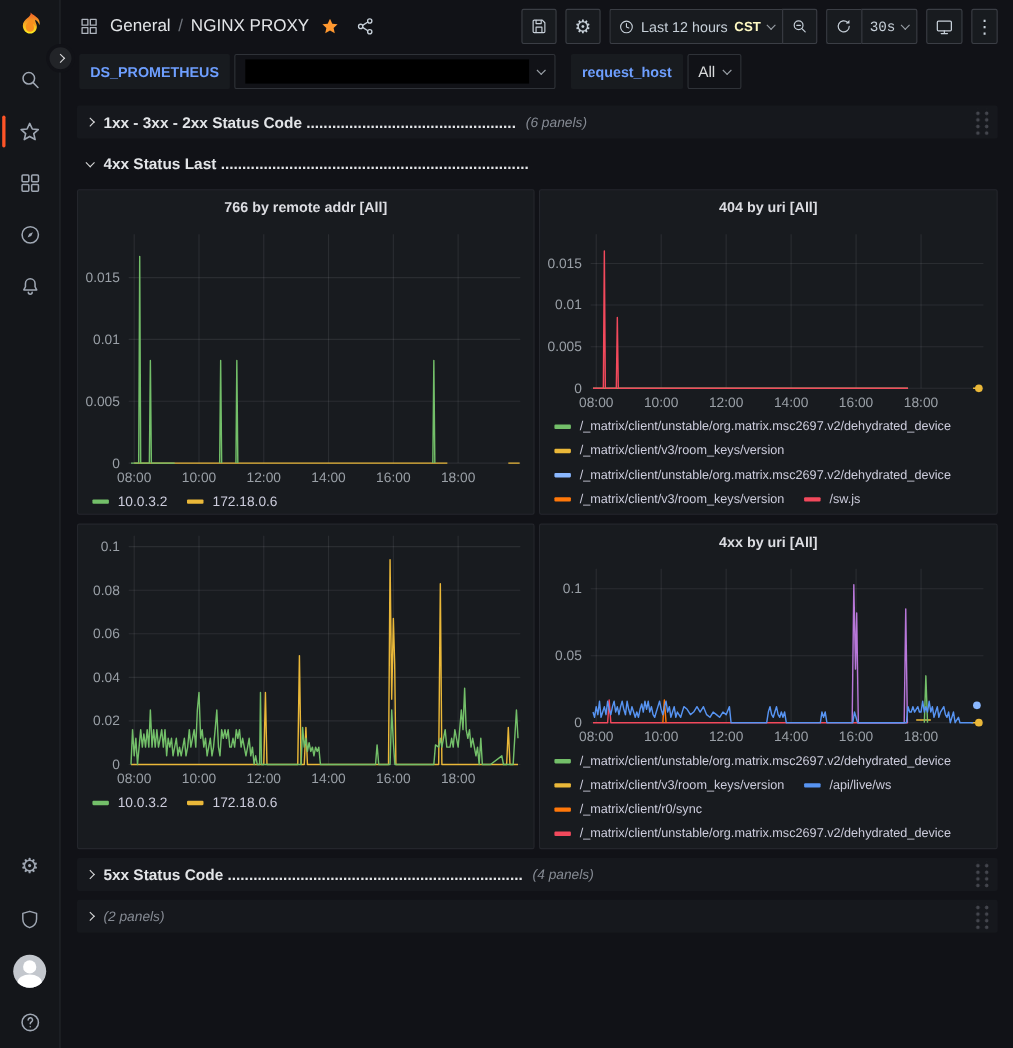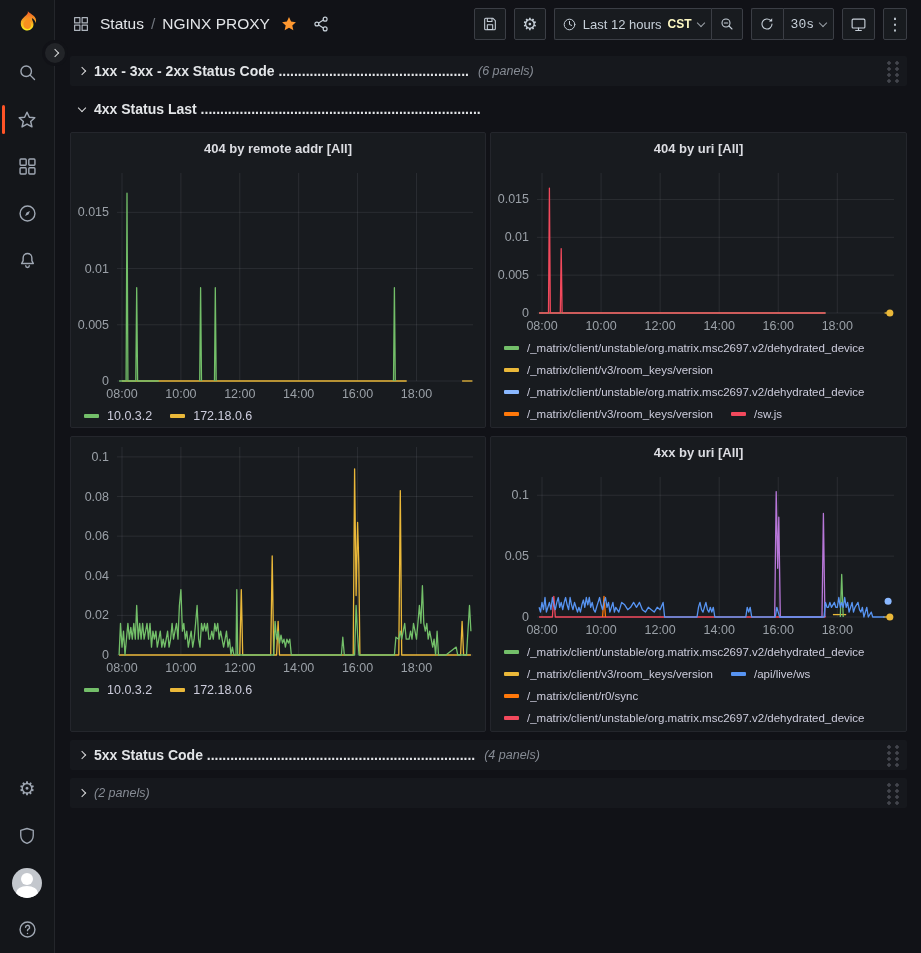--- a/index.html
+++ b/index.html
@@ -210,21 +210,21 @@
     <header class="topnav">
       <span class="crumb-icon">
         <svg class="ic" width="18" height="18" viewBox="0 0 24 24">
             <rect x="3.5" y="3.5" width="7" height="7"></rect>
             <rect x="13.5" y="3.5" width="7" height="7"></rect>
             <rect x="3.5" y="13.5" width="7" height="7"></rect>
             <rect x="13.5" y="13.5" width="7" height="7"></rect>
           </svg>
       </span>
       <nav class="breadcrumb">
-        <span class="crumb-link">Status</span>
+        <span class="crumb-link">General</span>
         <span class="sep">/</span>
         <span class="crumb-link">NGINX PROXY</span>
       </nav>
       <span class="fav-star">
         <svg width="18" height="18" viewBox="0 0 24 24">
             <polygon fill="#ff9830" points="12,2.8 14.8,8.8 21.2,9.5 16.4,13.9 17.8,20.3 12,16.9 6.2,20.3 7.6,13.9 2.8,9.5 9.2,8.8"></polygon>
           </svg>
       </span>
       <span class="share-icon">
         <svg class="ic" width="18" height="18" viewBox="0 0 24 24">
@@ -281,39 +281,55 @@
           <svg class="ic" width="17" height="17" viewBox="0 0 24 24">
               <rect x="3" y="4.5" width="18" height="12.5" rx="1.5"></rect>
               <line x1="12" y1="17" x2="12" y2="20"></line>
               <line x1="8" y1="20.5" x2="16" y2="20.5"></line>
             </svg>
         </button>
         <button class="tbtn kebab">⋮</button>
       </div>
     </header>
 
+    <div class="submenu">
+      <div class="var-group">
+        <span class="var-label">DS_PROMETHEUS</span>
+        <span class="var-value">
+          <span class="redacted"></span>
+          <span class="chev down var-chev"></span>
+        </span>
+      </div>
+      <div class="var-group">
+        <span class="var-label">request_host</span>
+        <span class="var-value">
+          <span style="font-size:14px">All</span>
+          <span class="chev down var-chev"></span>
+        </span>
+      </div>
+    </div>
 
     <div class="dash">
 
       <div class="row-head collapsed">
         <span class="chev right row-chev"></span>
         <span class="row-title">1xx - 3xx - 2xx Status Code .................................................</span>
         <span class="row-count">(6 panels)</span>
         <span class="row-sp"></span>
         <span class="drag-handle"></span>
       </div>
 
       <div class="row-head">
         <span class="chev down row-chev"></span>
         <span class="row-title">4xx Status Last ........................................................................</span>
       </div>
 
       <div class="grid4">
         <section class="panel p-short">
-          <div class="panel-title">404 by remote addr [All]</div>
+          <div class="panel-title">766 by remote addr [All]</div>
           <div class="chart">
               <svg width="414" height="240">
                 <line x1="51.00578990901571" x2="51.00578990901571" y1="10" y2="218" stroke="rgba(204,204,220,0.10)"></line>
                 <text x="51.00578990901571" y="235" text-anchor="middle" fill="#9aa0a7" font-size="12.5">08:00</text>
                 <line x1="109.89743589743588" x2="109.89743589743588" y1="10" y2="218" stroke="rgba(204,204,220,0.10)"></line>
                 <text x="109.89743589743588" y="235" text-anchor="middle" fill="#9aa0a7" font-size="12.5">10:00</text>
                 <line x1="168.78908188585604" x2="168.78908188585604" y1="10" y2="218" stroke="rgba(204,204,220,0.10)"></line>
                 <text x="168.78908188585604" y="235" text-anchor="middle" fill="#9aa0a7" font-size="12.5">12:00</text>
                 <line x1="227.68072787427624" x2="227.68072787427624" y1="10" y2="218" stroke="rgba(204,204,220,0.10)"></line>
                 <text x="227.68072787427624" y="235" text-anchor="middle" fill="#9aa0a7" font-size="12.5">14:00</text>

